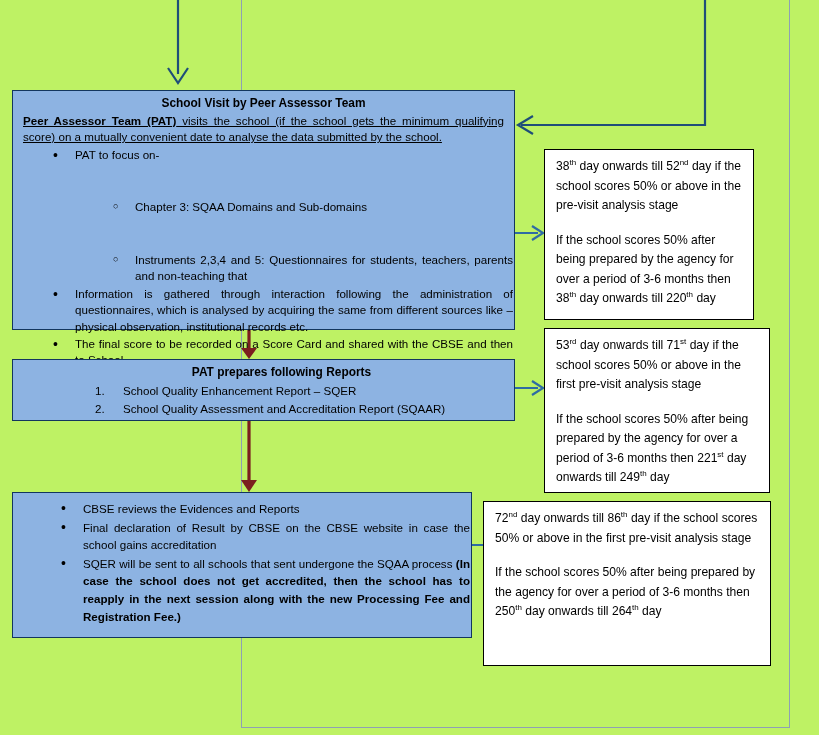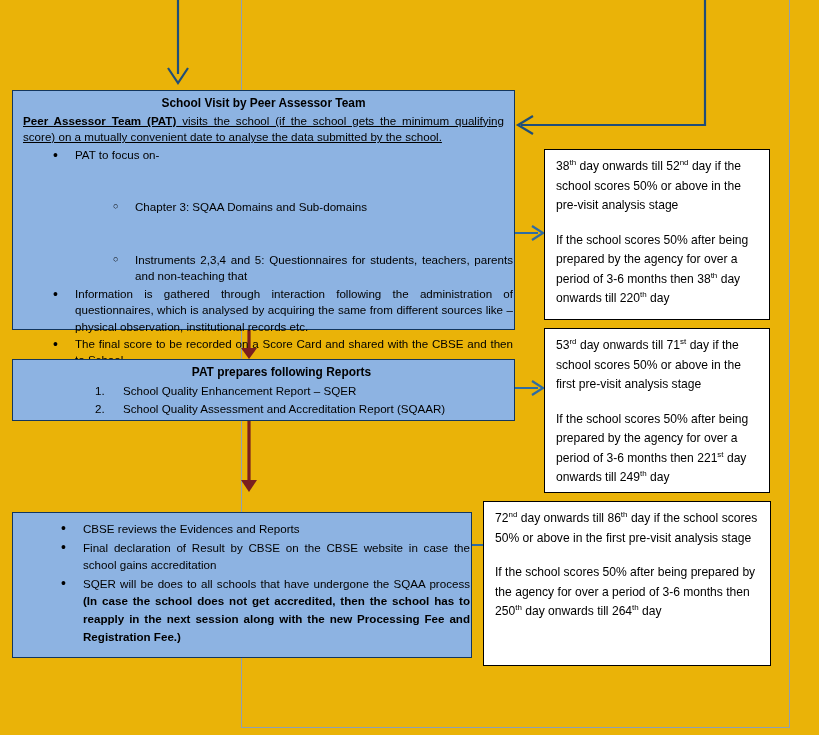--- a/index.html
+++ b/index.html
@@ -10,21 +10,21 @@
   body {
     font-family: "Liberation Sans", sans-serif;
     width: 819px;
     height: 735px;
     overflow: hidden;
   }
   #canvas {
     position: relative;
     width: 819px;
     height: 735px;
-    background: #eab308;
+    background: #bef264;
   }
 
   
   .page-frame {
     position: absolute;
     left: 241px;
     top: -20px;
     width: 549px;
     height: 748px;
     border: 1.3px solid #8ea0b4;
@@ -193,31 +193,31 @@
   </div>
 
   <div class="blue-box" style="left:12px; top:359px; width:503px; height:62px; line-height:1.45;padding-left:36px;">
     <div class="box-title">PAT prepares following Reports</div>
     <ol class="num">
       <li>School Quality Enhancement Report – SQER</li>
       <li>School Quality Assessment and Accreditation Report (SQAAR)</li>
     </ol>
   </div>
 
-  <div class="blue-box" style="left:12px; top:512px; width:460px; height:146px; padding-top:6px; line-height:1.52;">
+  <div class="blue-box" style="left:12px; top:492px; width:460px; height:146px; padding-top:6px; line-height:1.52;">
     <ul class="bul" style="padding-left:48px;">
       <li>CBSE reviews the Evidences and Reports</li>
       <li>Final declaration of Result by CBSE on the CBSE website in case the school gains accreditation</li>
       <li>
-        <span>SQER will be does to all schools that have undergone the SQAA process </span><b>(In case the school does not get accredited, then the school has to reapply in the next session along with the new Processing Fee and Registration Fee.)</b>
+        <span>SQER will be sent to all schools that sent undergone the SQAA process </span><b>(In case the school does not get accredited, then the school has to reapply in the next session along with the new Processing Fee and Registration Fee.)</b>
       </li>
     </ul>
   </div>
 
-  <div class="note-box" style="left:544px; top:149px; width:226px; height:171px;">
+  <div class="note-box" style="left:544px; top:149px; width:210px; height:171px;">
     <p><span>38</span><sup>th</sup><span> day onwards till 52</span><sup>nd</sup><span> day if the school scores 50% or above in the pre-visit analysis stage</span></p>
     <p class="gap"><span>If the school scores 50% after being prepared by the agency for over a period of 3-6 months then 38</span><sup>th</sup><span> day onwards till 220</span><sup>th</sup><span> day</span></p>
   </div>
 
   <div class="note-box" style="left:544px; top:328px; width:226px; height:165px;">
     <p><span>53</span><sup>rd</sup><span> day onwards till 71</span><sup>st</sup><span> day if the school scores 50% or above in the first pre-visit analysis stage</span></p>
     <p class="gap"><span>If the school scores 50% after being prepared by the agency for over a period of 3-6 months then 221</span><sup>st</sup><span> day onwards till 249</span><sup>th</sup><span> day</span></p>
   </div>
 
   <div class="note-box" style="left:483px; top:501px; width:288px; height:165px;">

